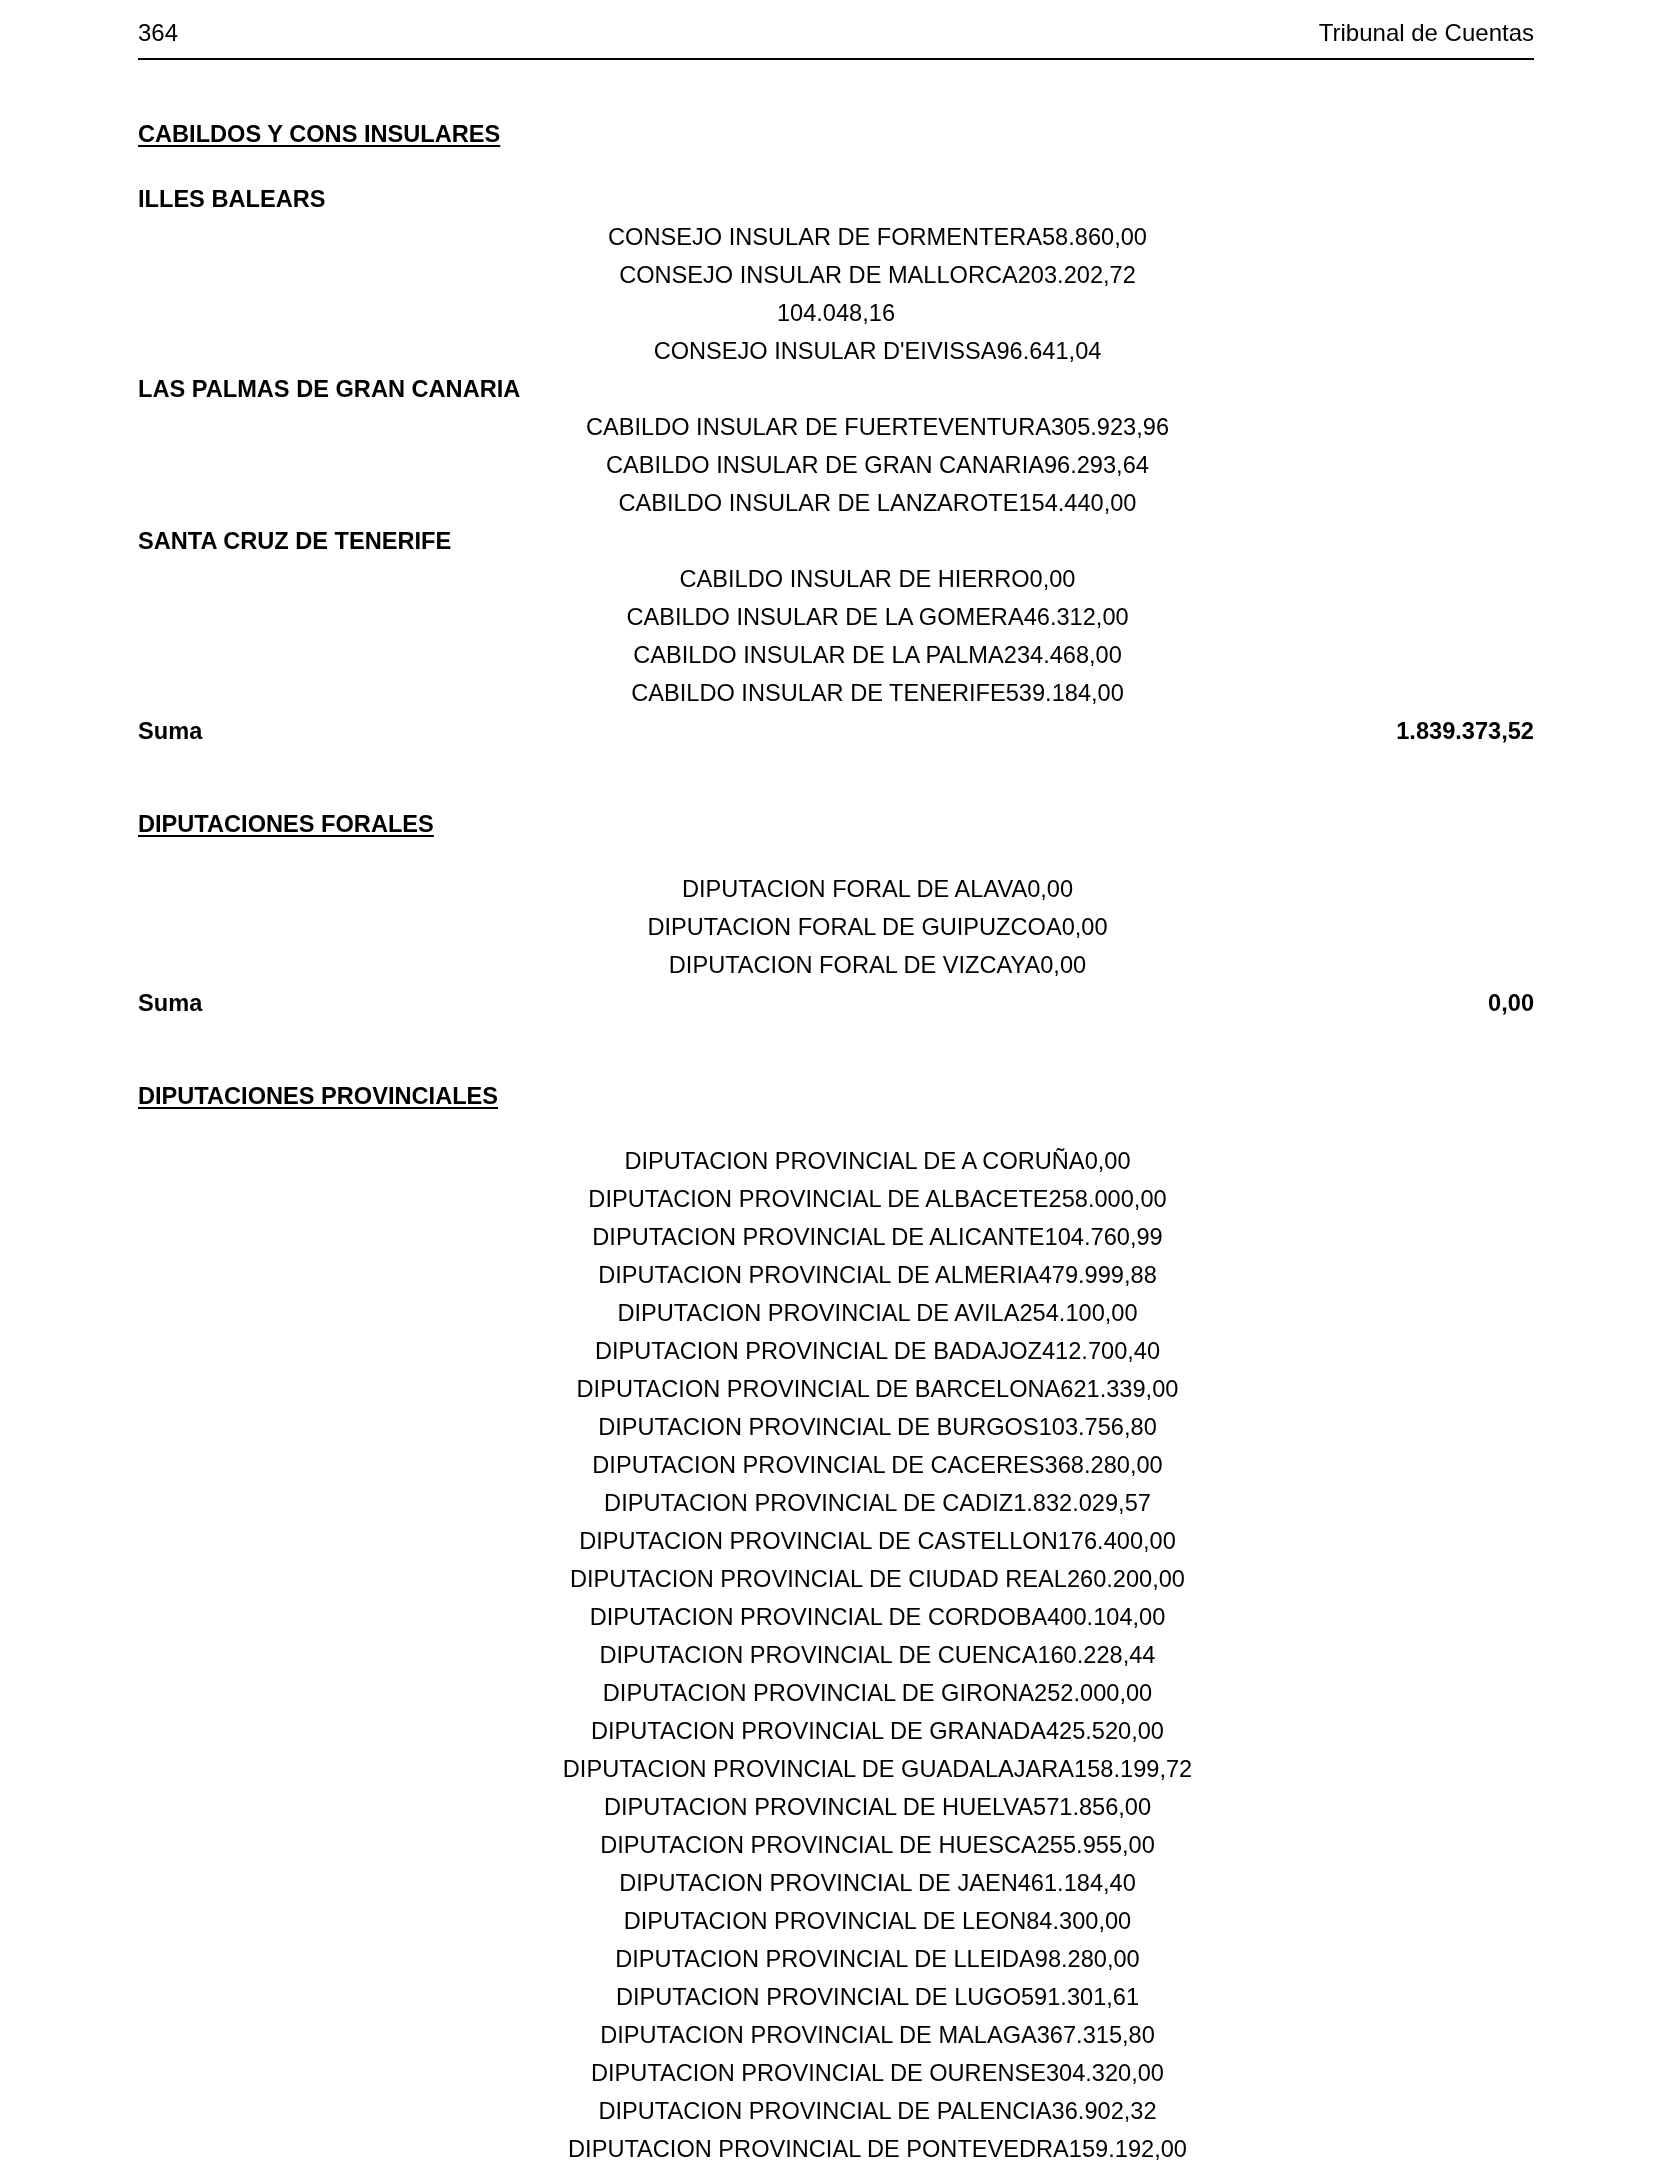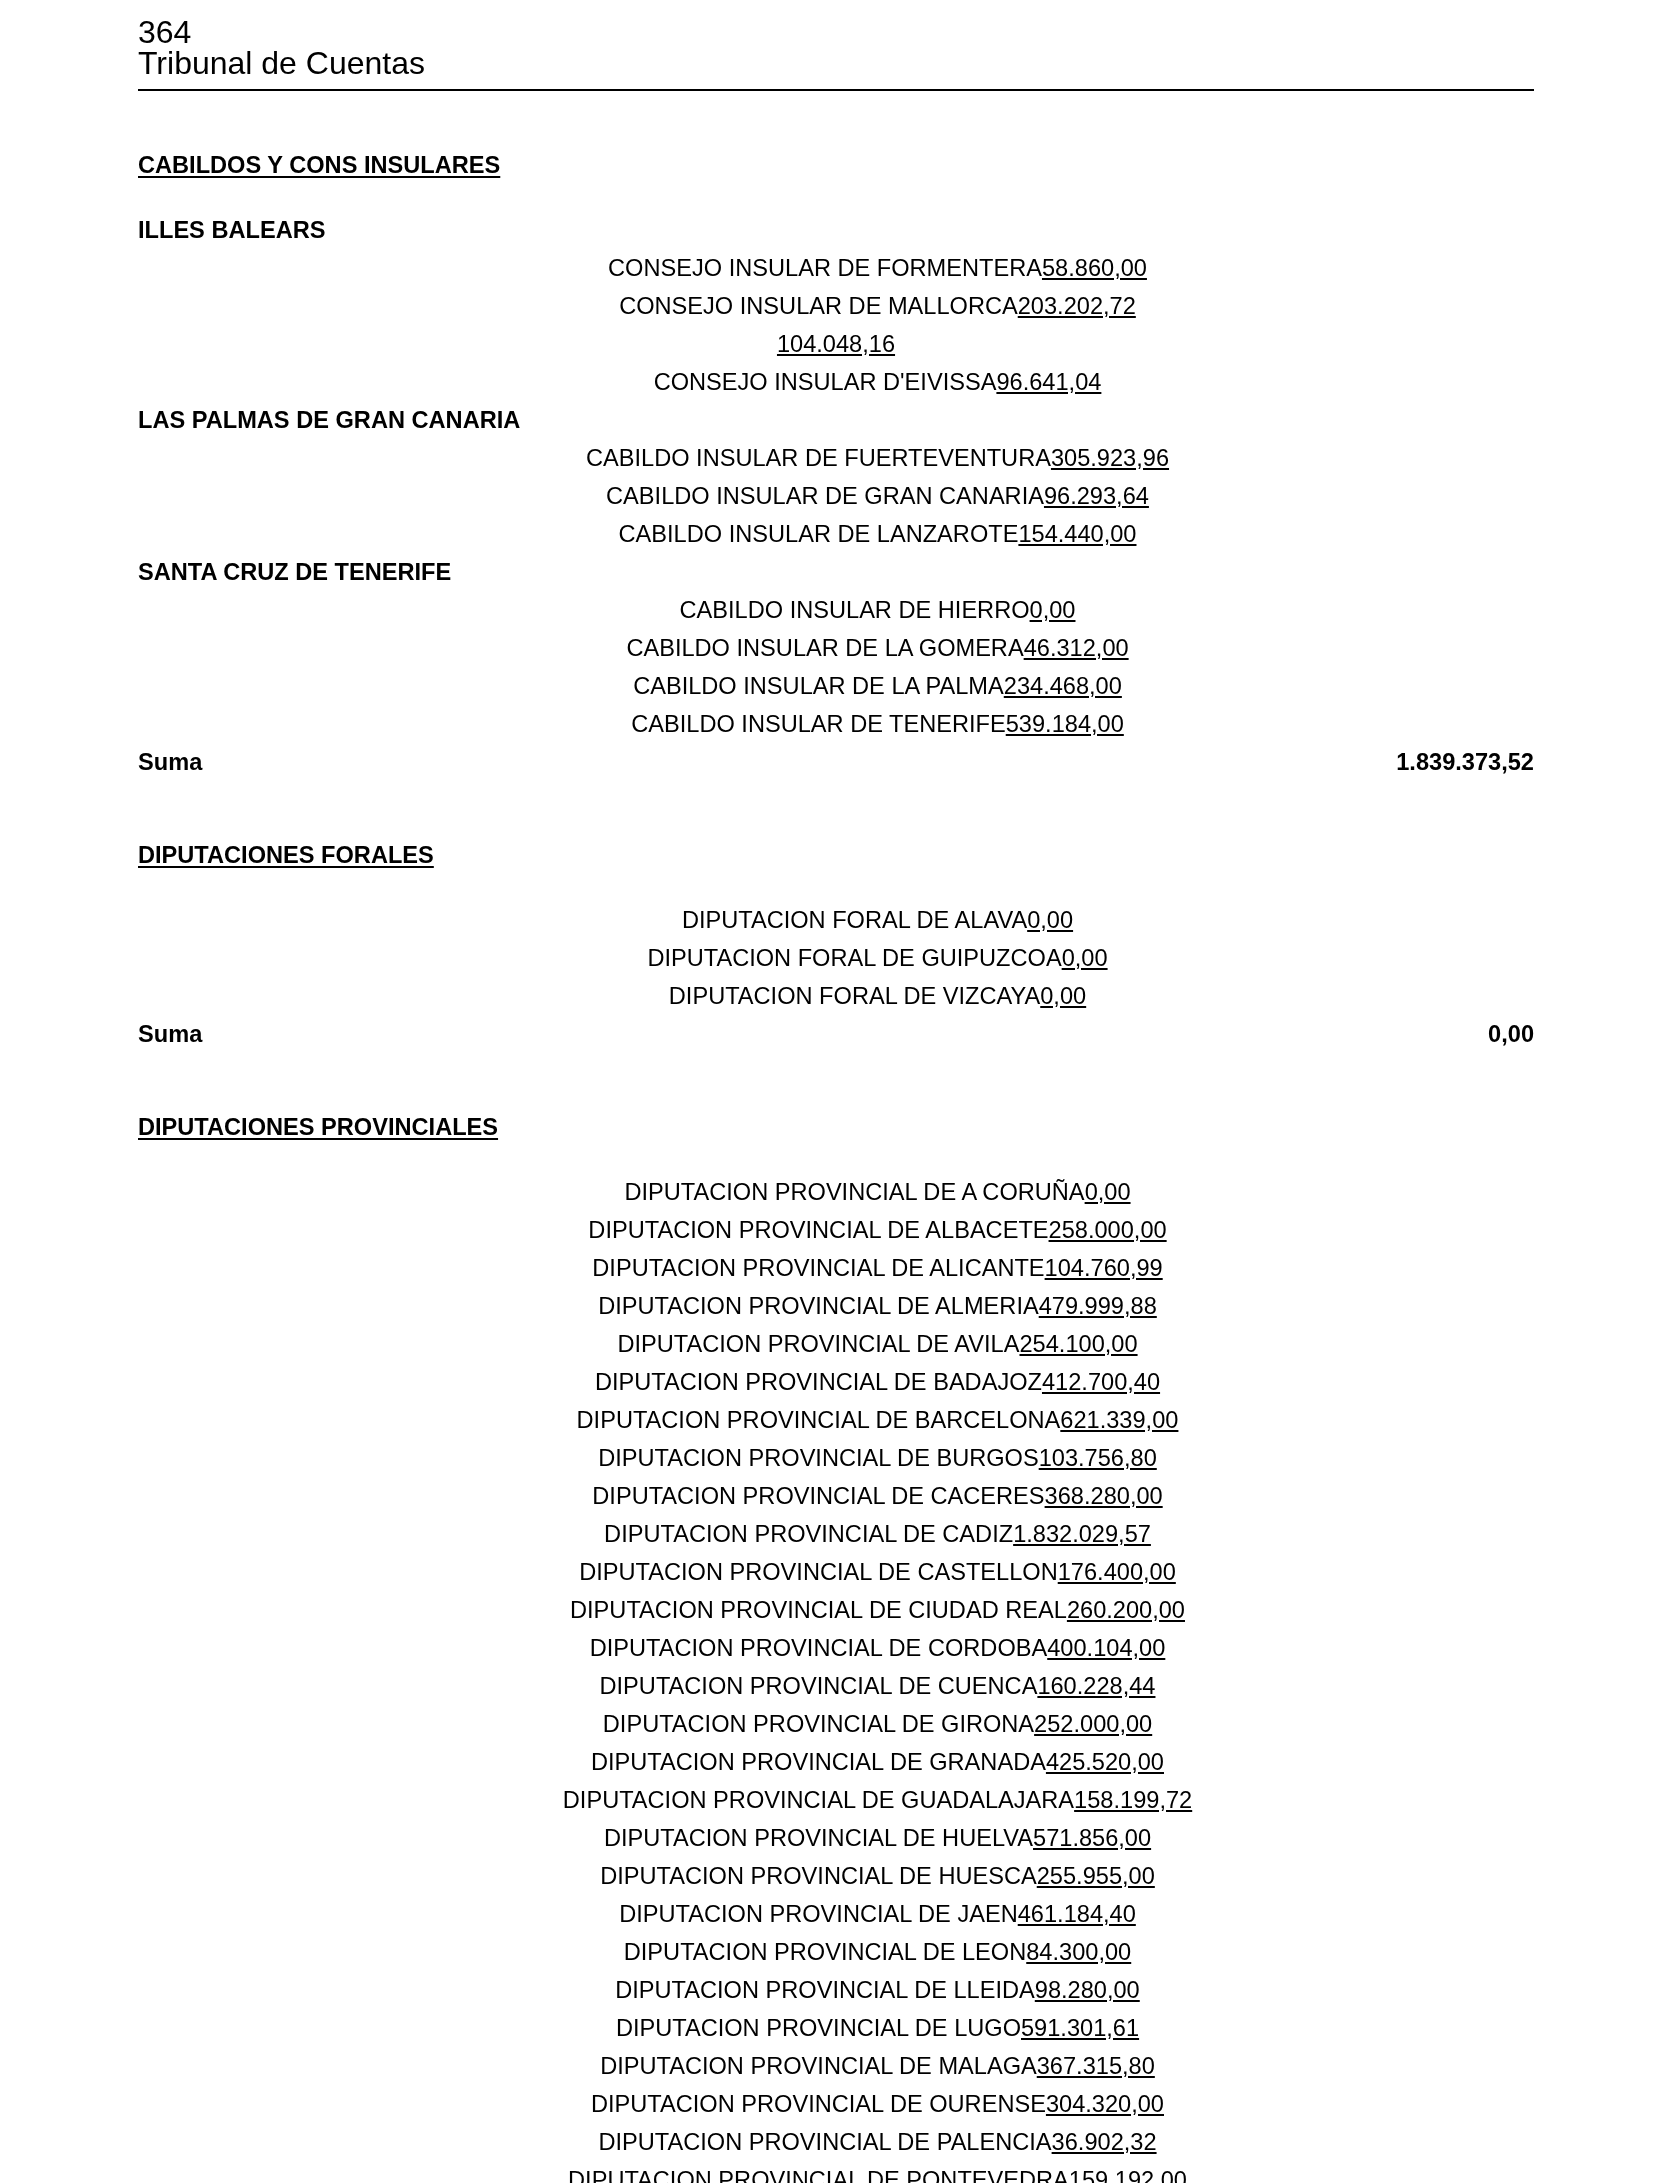--- a/index.html
+++ b/index.html
@@ -15,25 +15,24 @@
   }
   .page {
     width: 100%;
     height: 100%;
     padding: 17.3px 138px 0 138px;
   }
   .doc-header {
     display: flex;
     justify-content: space-between;
     align-items: baseline;
-    font-size: 32px;
+    font-size: 24px;
     line-height: 31px;
     padding-bottom: 9.4px;
     border-bottom: 2.4px solid #000000;
-    flex-direction: column;
   }
   .section { margin-top: 55px; }
   main > .section:first-child { }
   .section-title {
     font-size: 23.6px;
     font-weight: bold;
     line-height: 38px;
     text-decoration: underline;
     text-underline-offset: 3.1px;
     text-decoration-thickness: 1.6px;
@@ -46,21 +45,21 @@
   }
   .group-unnamed { margin-top: 11px; }
   .row {
     display: flex;
     justify-content: center;
     align-items: baseline;
     font-size: 23.6px;
     line-height: 38px;
   }
   .row .label { padding-left: 83px; white-space: nowrap; }
-  .row .amount { text-align: right; white-space: nowrap; text-decoration: underline; }
+  .row .amount { text-align: right; white-space: nowrap; }
   .suma-row {
     display: flex;
     justify-content: space-between;
     align-items: center;
     font-size: 23.6px;
     font-weight: bold;
     line-height: 38px;
   }
 </style>
 </head>

